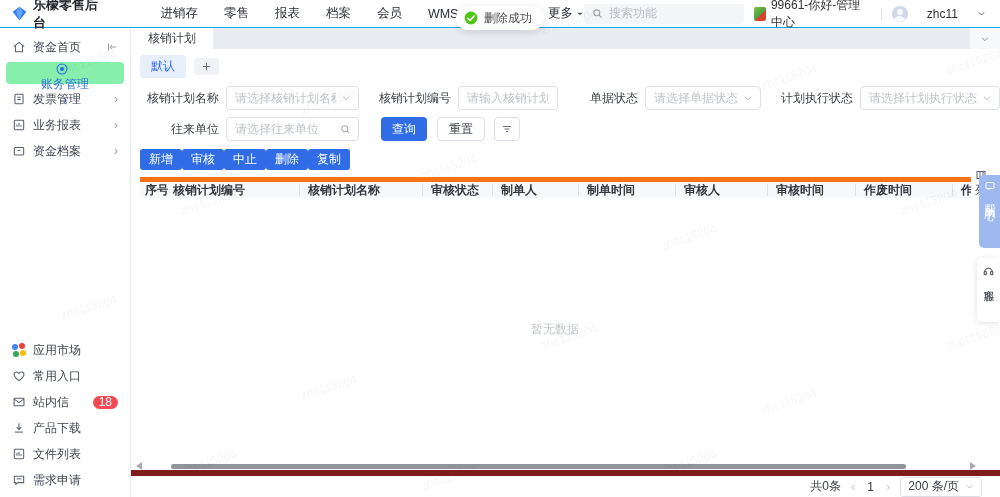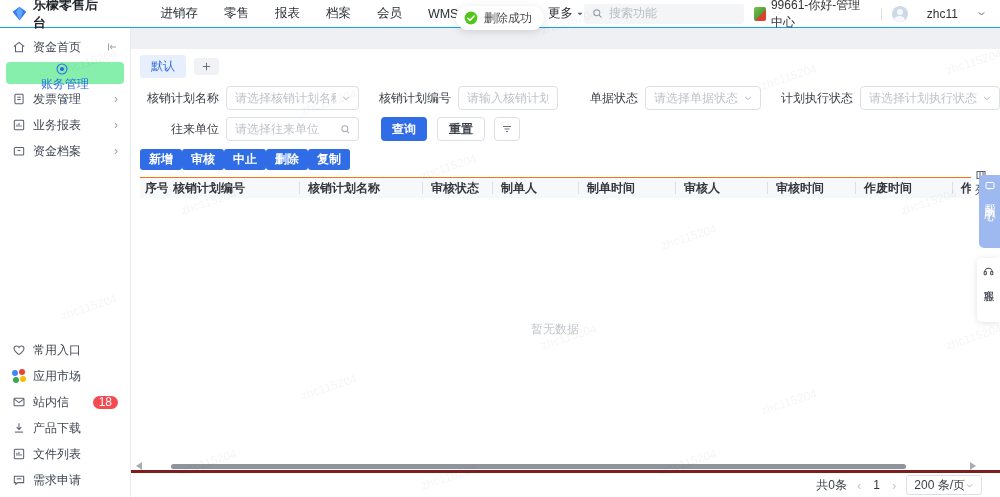--- a/index.html
+++ b/index.html
@@ -66,54 +66,54 @@
   .frow { display:flex; align-items:center; margin-bottom:7px; }
   .flabel { width:84px; text-align:right; margin-right:7px; color:#3a3f47; white-space:nowrap; flex:none; }
   .ctrl { position:relative; height:24px; border:1px solid #dcdfe6; border-radius:4px; background:#fff;
     display:flex; align-items:center; padding:0 22px 0 8px; cursor:pointer; }
   .ctrl .ph { color:#bfc3ca; white-space:nowrap; overflow:hidden; }
   .ctrl .caret { position:absolute; right:7px; color:#a8adb5; }
   .ctrl input { border:none; outline:none; width:100%; font-size:12px; font-family:inherit; background:transparent; }
   .ctrl input::placeholder { color:#bfc3ca; }
   .w133{width:133px;} .w138{width:138px;} .w140{width:140px;}
   .gap8{margin-left:8px;} 
-  .btn { border:none; border-radius:4px; font-size:12px; font-family:inherit; cursor:pointer;font-weight:bold; }
+  .btn { border:none; border-radius:4px; font-size:12px; font-family:inherit; cursor:pointer; }
   .btn-primary { background:#2f6ce6; color:#fff; height:24px; padding:0 11px; }
   .btn-plain { background:#fff; color:#3a3f47; border:1px solid #dcdfe6; height:24px; padding:0 11px; }
   .btn-icon { background:#fff; border:1px solid #dcdfe6; border-radius:4px; height:24px; width:26px;
     display:flex; align-items:center; justify-content:center; color:#6b7078; cursor:pointer; }
   .actions { display:flex; gap:0; padding:2px 0 0 9px; }
   .btn-action { background:#2f6ce6; color:#fff; height:21px; padding:0 9px; border-radius:3px; }
 
   
   .thead { display:flex; align-items:center; height:21px; background:#f7f8fa; margin:7px 0 0 9px;
-    border-top:1px solid #f97316; color:#33373d; font-weight:bold;justify-content:space-between; }
+    border-top:5px solid #f97316; color:#33373d; font-weight:bold;justify-content:space-between; }
   .th { display:flex; align-items:center; height:100%; padding:0 5px; white-space:nowrap; overflow:hidden; flex:none; }
   .th .vdiv { width:1px; height:12px; background:#dde0e5; margin-right:8px; flex:none; }
   .tbody-empty { position:absolute; left:9px; right:30px; top:170px; height:220px;
     display:flex; align-items:center; justify-content:center; color:#c3c7cd; }
 
   .col-tool { position:absolute; right:9px; top:118px; width:20px; background:#fff; z-index:5;
     display:flex; flex-direction:column; align-items:center; gap:1px; color:#5a6170; cursor:pointer; padding-top:2px; }
 
   
   .hscroll { position:absolute; left:5px; right:24px; top:412px; height:10px; display:flex; align-items:center; gap:3px; }
   .hs-arrow { width:0; height:0; border-style:solid; cursor:pointer; }
   .hs-left { border-width:4px 6px 4px 0; border-color:transparent #a9adb3 transparent transparent; }
   .hs-right { border-width:4px 0 4px 6px; border-color:transparent transparent transparent #a9adb3; }
   .hs-track { flex:1; height:5px; position:relative; }
   .hs-thumb { position:absolute; left:26px; width:735px; top:0; height:5px; background:#8f949b; border-radius:3px; cursor:grab; }
 
   
-  .footer { position:absolute; left:0; right:0; bottom:0; height:27px; background:#fff; border-top:3px solid #7f1d1d;
+  .footer { position:absolute; left:0; right:0; bottom:0; height:27px; background:#fff; border-top:6px solid #7f1d1d;
     display:flex; align-items:center; justify-content:flex-end; gap:10px; padding-right:18px; }
   .pg-total { color:#3a3f47; }
   .pg-arrow { color:#c3c7cd; font-size:13px; cursor:pointer; line-height:1; }
   .pg-page { color:#33373d; cursor:pointer; padding:0 2px; }
-  .pg-size { display:flex; align-items:center; border:1px solid #dcdfe6; border-radius:3px;
+  .pg-size { display:flex; align-items:center; gap:6px; border:1px solid #dcdfe6; border-radius:3px;
     height:20px; padding:0 7px; color:#3a3f47; cursor:pointer; }
 
   
   .help-tab { position:absolute; right:0; top:175px; width:21px; height:73px; background:#9db9f0;
     border-radius:5px 0 0 5px; color:#fff; display:flex; flex-direction:column; align-items:center;
     gap:3px; padding-top:5px; cursor:pointer; z-index:40; }
   .vtext { writing-mode:vertical-rl; letter-spacing:2px; font-size:11px; }
   .service-tab { position:absolute; right:0; top:258px; width:23px; height:64px; background:#fff;
     border-radius:5px 0 0 5px; box-shadow:0 1px 6px rgba(0,0,0,.12); color:#4a4f57; display:flex;
     flex-direction:column; align-items:center; gap:3px; padding-top:7px; cursor:pointer; z-index:40; }
@@ -235,39 +235,39 @@
           <path d="M9.5 11 H14.5"></path>
         </svg>
     </span>
     <span class="mi-label">资金档案</span>
     <span class="mi-arrow">›</span>
   </div>
 
   <span class="sb-spacer"></span>
 
   <div class="menu-item">
-    <span class="mi-icon">
-      <svg width="14" height="14" viewBox="0 0 24 24" fill="none" stroke="currentColor" stroke-width="1.8">
-          <path d="M12 20 C6 15.5 3.5 12.5 3.5 9.3 C3.5 6.8 5.4 5 7.8 5 C9.5 5 11.2 6 12 7.6 C12.8 6 14.5 5 16.2 5 C18.6 5 20.5 6.8 20.5 9.3 C20.5 12.5 18 15.5 12 20 Z"></path>
-        </svg>
-    </span>
-    <span class="mi-label">常用入口</span>
-  </div>
-  <div class="menu-item">
     <span class="mi-icon apps-icon">
       <i style="left:0;top:1px;background:#4285f4"></i>
         <i style="left:7px;top:0;background:#ea4335"></i>
       <i style="left:1px;top:8px;background:#34a853"></i>
         <i style="left:8px;top:7px;background:#fbbc05"></i>
     </span>
     <span class="mi-label">应用市场</span>
   </div>
   <div class="menu-item">
     <span class="mi-icon">
       <svg width="14" height="14" viewBox="0 0 24 24" fill="none" stroke="currentColor" stroke-width="1.8">
+          <path d="M12 20 C6 15.5 3.5 12.5 3.5 9.3 C3.5 6.8 5.4 5 7.8 5 C9.5 5 11.2 6 12 7.6 C12.8 6 14.5 5 16.2 5 C18.6 5 20.5 6.8 20.5 9.3 C20.5 12.5 18 15.5 12 20 Z"></path>
+        </svg>
+    </span>
+    <span class="mi-label">常用入口</span>
+  </div>
+  <div class="menu-item">
+    <span class="mi-icon">
+      <svg width="14" height="14" viewBox="0 0 24 24" fill="none" stroke="currentColor" stroke-width="1.8">
           <rect x="3.5" y="5.5" width="17" height="13" rx="1.5"></rect>
           <path d="M4 7 L12 13 L20 7"></path>
         </svg>
     </span>
     <span class="mi-label">站内信</span>
     <span class="badge">18</span>
   </div>
   <div class="menu-item">
     <span class="mi-icon">
       <svg width="14" height="14" viewBox="0 0 24 24" fill="none" stroke="currentColor" stroke-width="1.8">
@@ -292,20 +292,28 @@
           <path d="M4 5.5 H20 V16.5 H10 L6.5 19.5 V16.5 H4 Z"></path>
           <path d="M8 10 H16"></path>
         </svg>
     </span>
     <span class="mi-label">需求申请</span>
   </div>
   <div style="height:4px"></div>
 </div>
 
 <div class="main">
+  <div class="tabbar">
+    <div class="tab">核销计划</div>
+    <div class="tab-chevron">
+      <svg width="10" height="10" viewBox="0 0 24 24" fill="none" stroke="currentColor" stroke-width="2.4">
+          <path d="M5 9 L12 16 L19 9"></path>
+        </svg>
+    </div>
+  </div>
 
   <div class="panel">
 
     <div class="viewbar">
       <span class="pill-default">默认</span>
       <span class="pill-add">
         <svg width="11" height="11" viewBox="0 0 24 24" fill="none" stroke="currentColor" stroke-width="2.2">
             <path d="M12 4 V20 M4 12 H20"></path>
           </svg>
       </span>

